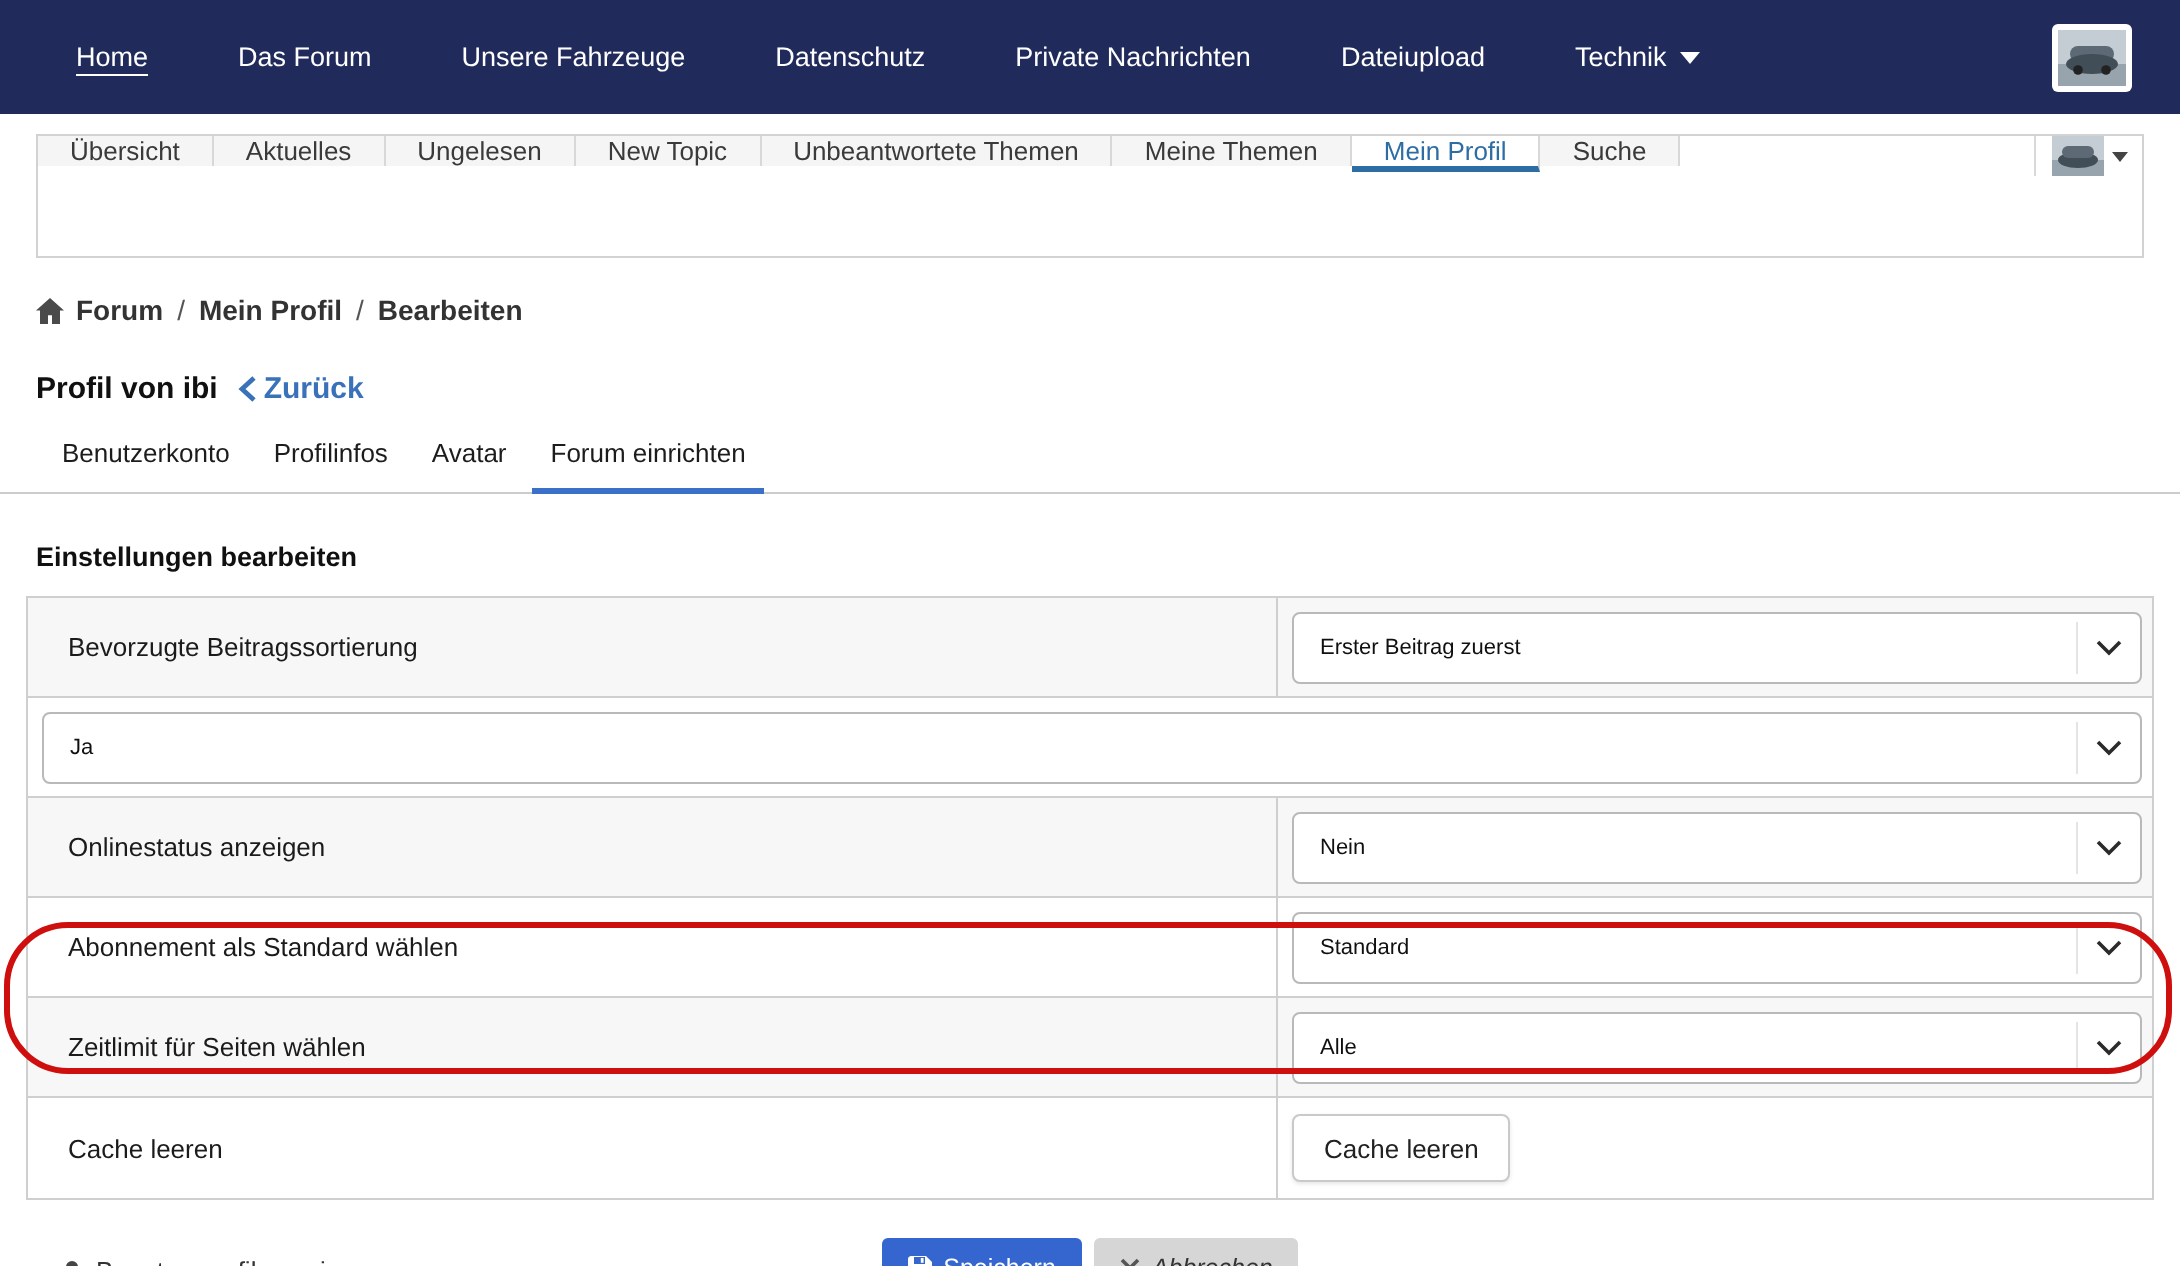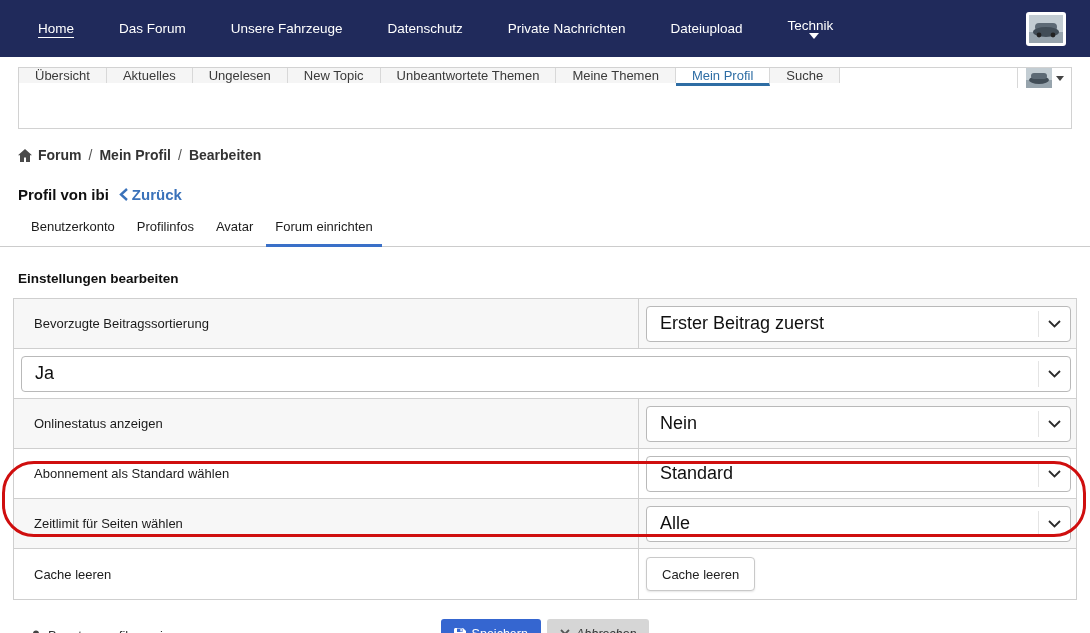--- a/index.html
+++ b/index.html
@@ -18,21 +18,21 @@
   .navbar {
     height: 57px;
     background: #202a5b;
     display: flex;
     align-items: center;
     padding: 0 24px 0 38px;
   }
   .nav-items { display: flex; gap: 45px; align-items: center; }
   .nav-item { color: #fff; font-size: 13.5px; cursor: pointer; white-space: nowrap; }
   .nav-item.active { text-decoration: underline; text-underline-offset: 4px; }
-  .nav-dropdown { display: flex; align-items: center; flex-direction: column; }
+  .nav-dropdown { display: flex; align-items: center; }
   .nav-caret {
     display: inline-block; width: 0; height: 0; margin-left: 7px;
     border-left: 5px solid transparent; border-right: 5px solid transparent;
     border-top: 6px solid #fff;
   }
   .nav-avatar {
     margin-left: auto; width: 40px; height: 34px; background: #fff;
     border-radius: 3px; display: flex; align-items: center; justify-content: center;
     overflow: hidden; cursor: pointer;
   }
@@ -104,21 +104,21 @@
   .srow.alt { background: #f7f7f7; }
   .cell-label {
     width: 625px; display: flex; align-items: center; padding-left: 20px;
     border-right: 1px solid #cfcfcf; font-size: 13px; color: #1b1b1b;
   }
   .cell-control { flex: 1; display: flex; align-items: center; padding: 0 5px 0 7px; }
   .select {
     width: 100%; height: 36px; background: #fff;
     border: 1px solid #b9b9b9; border-radius: 4px;
     display: flex; align-items: center; padding-left: 13px;
-    font-size: 18px; color: #101010; position: relative; cursor: pointer;
+    font-size: 11px; color: #101010; position: relative; cursor: pointer;
   }
   .select .chev {
     position: absolute; right: 0; top: 4px; bottom: 4px; width: 32px;
     display: flex; align-items: center; justify-content: center;
     border-left: 1px solid #e4e4e4;
   }
   .cache-btn {
     height: 34px; padding: 0 15px; background: #fff;
     border: 1px solid #c9c9c9; border-radius: 4px;
     font-size: 13px; color: #222; cursor: pointer;

